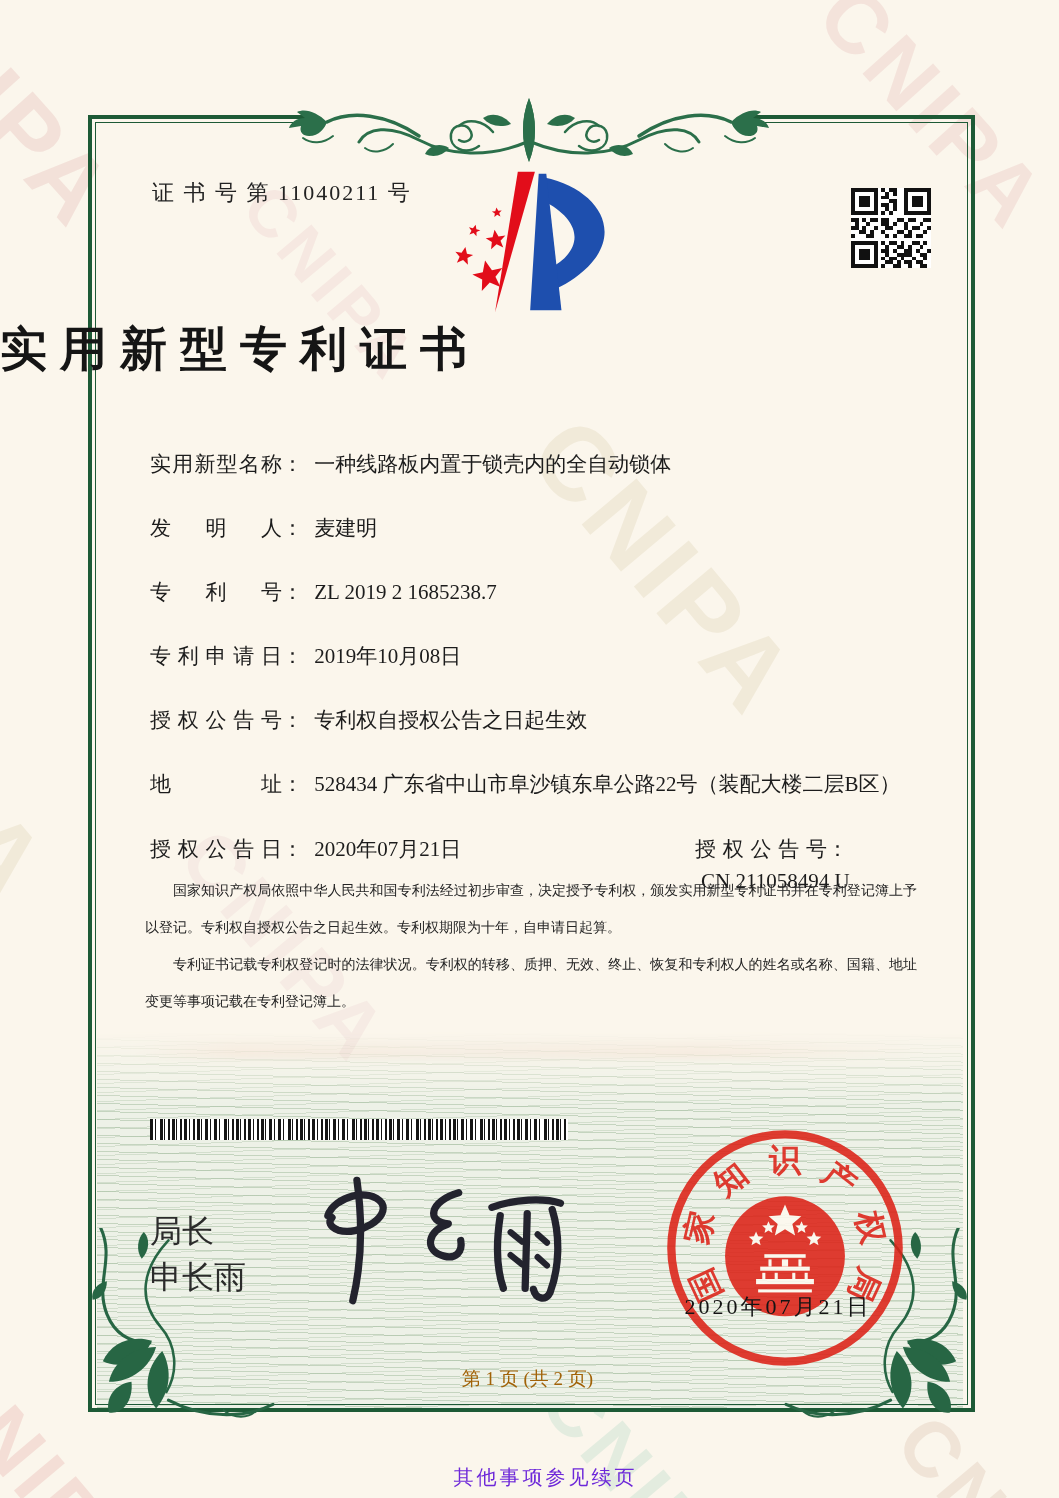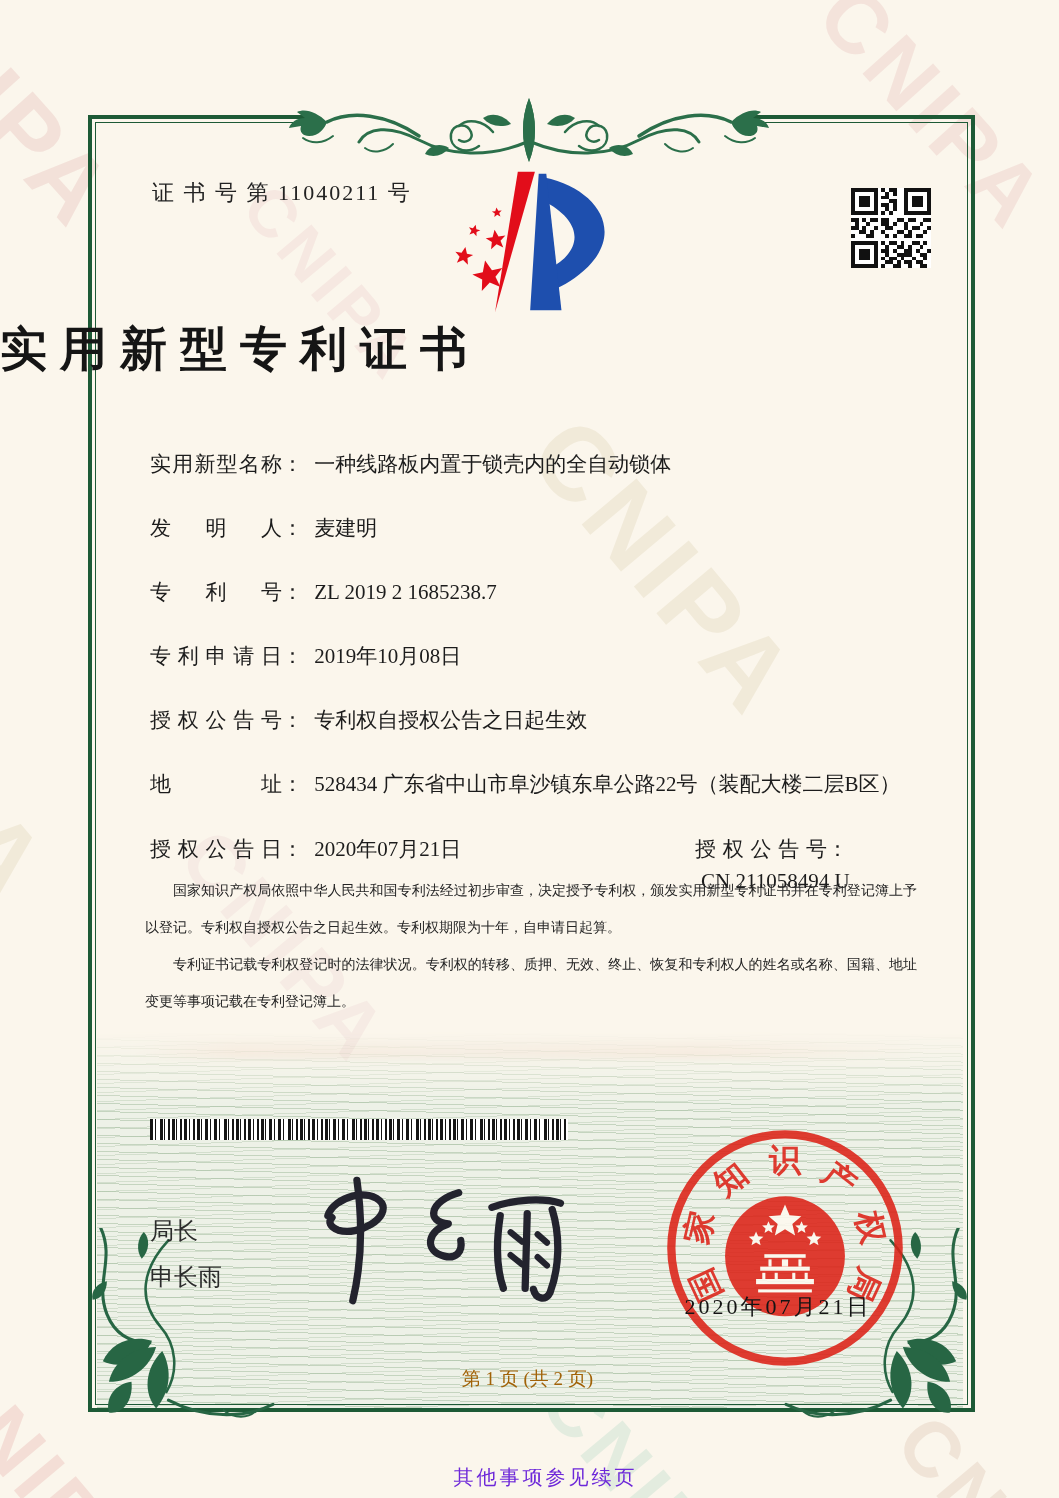--- a/index.html
+++ b/index.html
@@ -78,21 +78,21 @@
       #141414 18px 20px,#fff 20px 22px,#141414 22px 25px,#fff 25px 26px,
       #141414 26px 27px,#fff 27px 30px,#141414 30px 32px,#fff 32px 34px,
       #141414 34px 37px,#fff 37px 39px,#141414 39px 40px,#fff 40px 43px,
       #141414 43px 45px,#fff 45px 47px,#141414 47px 50px,#fff 50px 51px,
       #141414 51px 52px,#fff 52px 55px,#141414 55px 58px,#fff 58px 60px,
       #141414 60px 61px,#fff 61px 64px);
     background-size:64px 100%; background-repeat:repeat-x;
   }
   .signatory{
     position:absolute; left:150px; top:1208px; z-index:5;
-    font-family:"Liberation Sans", sans-serif; font-size:24px; color:#2b2b2b; line-height:46px;
+    font-family:"Liberation Sans", sans-serif; font-size:32px; color:#2b2b2b; line-height:46px;
   }
   .signature{position:absolute; left:300px; top:1172px; z-index:5;}
   .seal{position:absolute; left:661px; top:1124px; z-index:6;}
   .seal-date{
     position:absolute; left:648px; top:1292px; width:260px; z-index:7;
     text-align:center; font-size:22px; letter-spacing:3px; color:#141414;
   }
   .page-info{position:absolute; left:88px; top:1366px; width:879px; z-index:5; text-align:center; font-size:19px; color:#a16207;}
   .continuation{position:absolute; left:0; top:1464px; width:100%; z-index:5; text-align:center; font-size:20px; letter-spacing:3px; color:#6d28d9;padding-left:16px;}
 </style>

